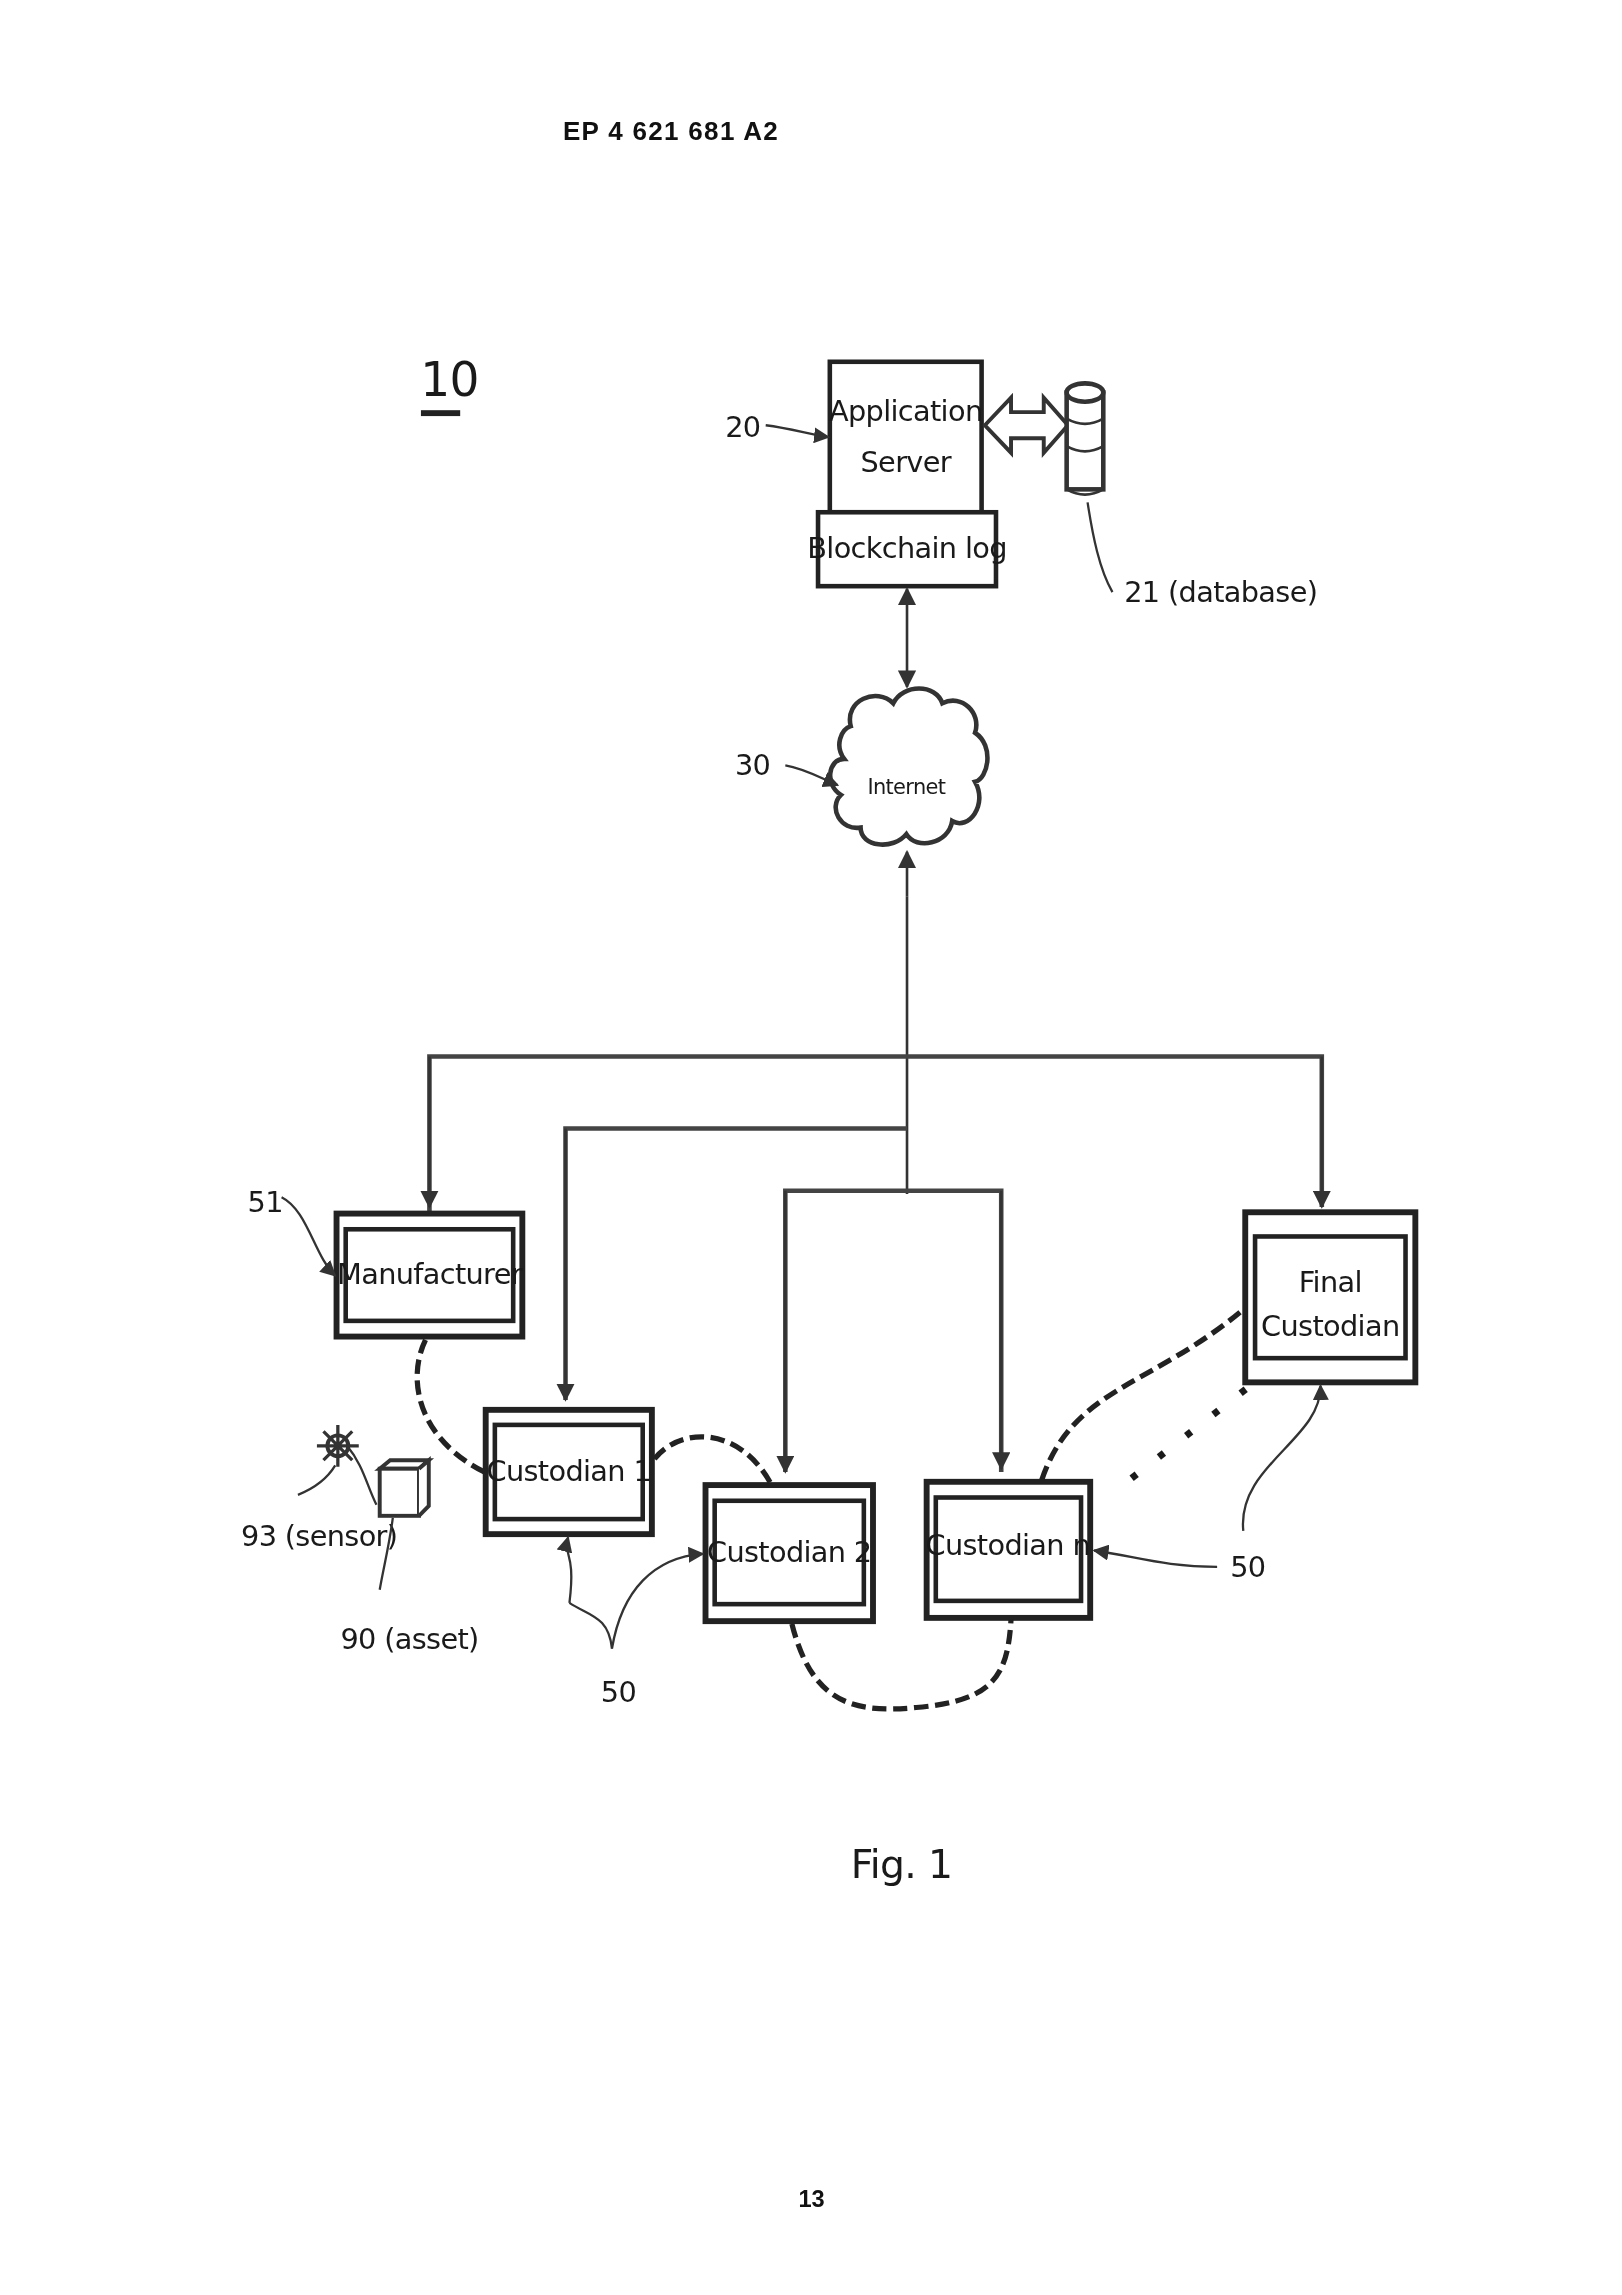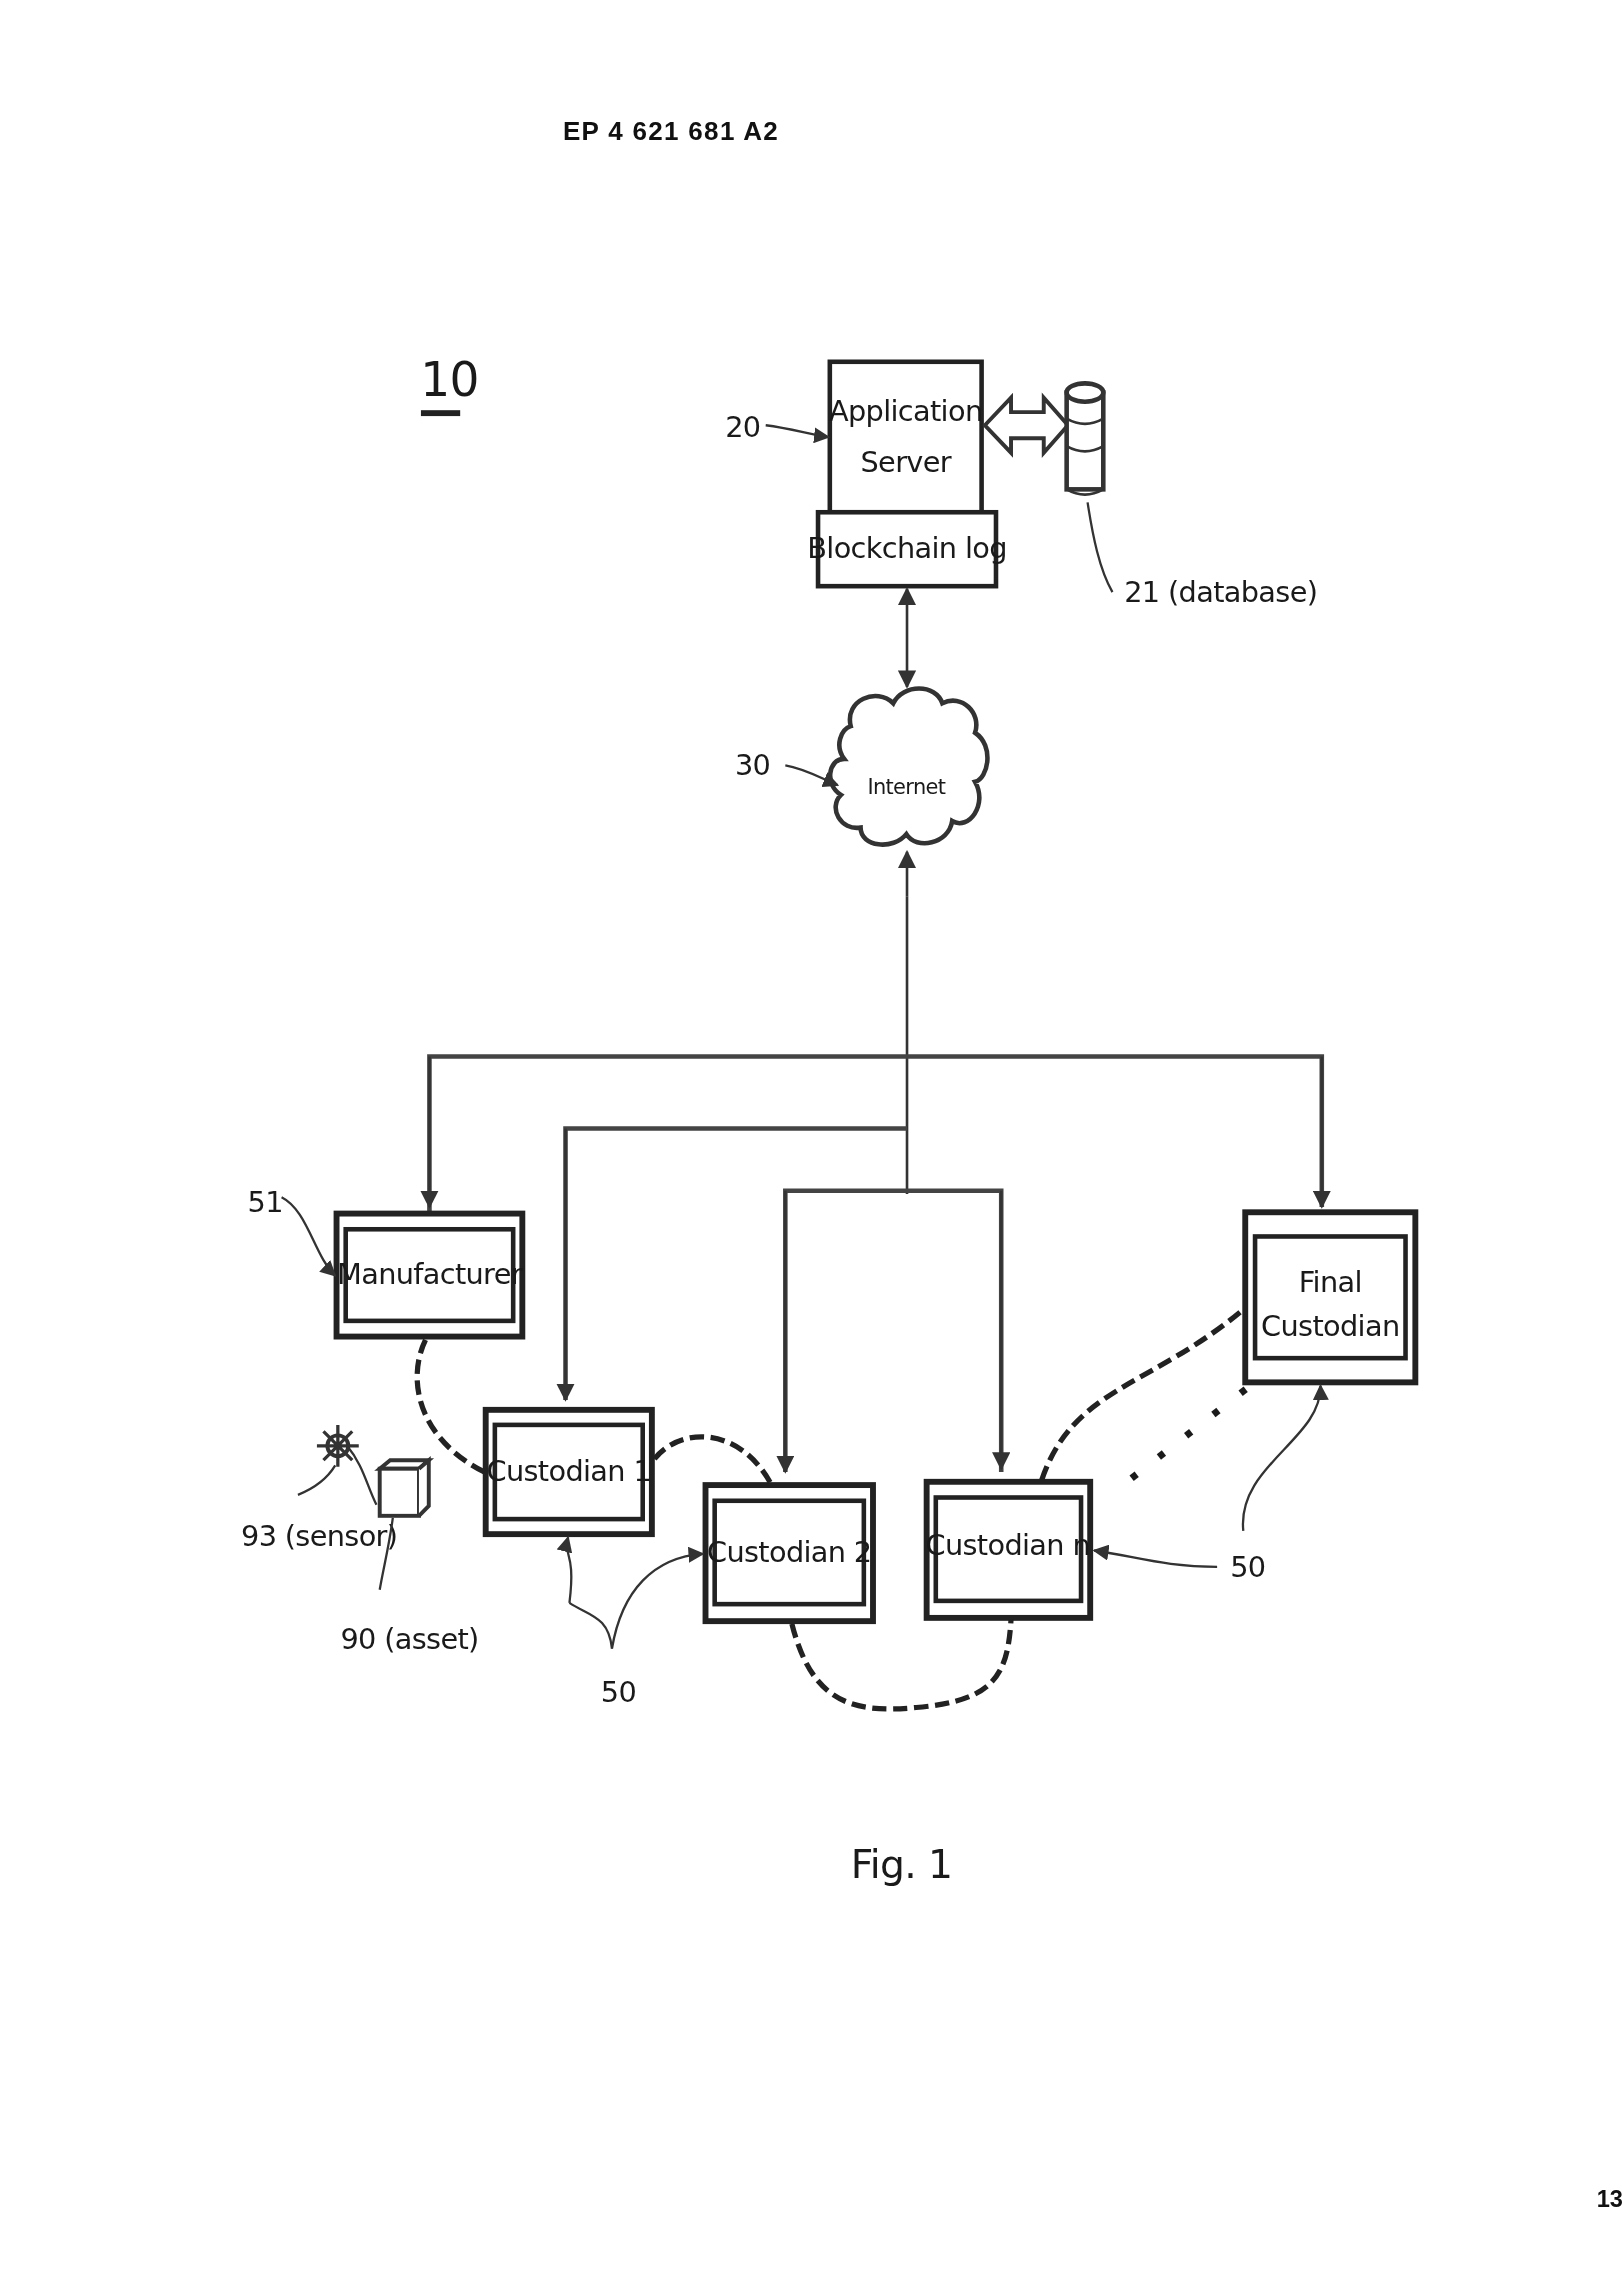--- a/index.html
+++ b/index.html
@@ -1,18 +1,18 @@
 <!DOCTYPE html>
 <html style="font-size:10.5px"><head>
 <meta charset="utf-8">
 <style>
   html, body { margin: 0; padding: 0; background: #ffffff; }
   body { width: 1623px; height: 2295px; position: relative; overflow: hidden; font-family: "Liberation Sans", sans-serif; color: #111; }
   .page-header { position: absolute; top: 116px; left: 0; width: 1342px; text-align: center; font-family: "Liberation Sans", sans-serif; font-weight: bold; font-size: 26px; letter-spacing: 1.3px; color: #111; }
-  .page-number { position: absolute; top: 2186px; left: 0; width: 1623px; text-align: right; font-family: "Liberation Sans", sans-serif; font-weight: bold; font-size: 23.6px; color: #111; }
+  .page-number { position: absolute; top: 2186px; left: 0; width: 1623px; text-align: center; font-family: "Liberation Sans", sans-serif; font-weight: bold; font-size: 23.6px; color: #111; }
   svg.diagram { position: absolute; left: 0; top: 0; width: 1623px; height: 2295px; }
   .box-text { font-family: "DejaVu Sans", sans-serif; fill: #1a1a1a; font-size: 44px; text-anchor: middle; dominant-baseline: middle; letter-spacing: -1px; }
   .ref { font-family: "DejaVu Sans", sans-serif; fill: #1a1a1a; font-size: 44px; letter-spacing: -1px; }
   .outer { fill: none; stroke: #222; stroke-width: 9; }
   .inner { fill: #fff; stroke: #222; stroke-width: 7; }
   .wire { fill: none; stroke: #333; stroke-width: 4; }
   .bus { fill: none; stroke: #444; stroke-width: 7; }
   .dashed { fill: none; stroke: #222; stroke-width: 8; stroke-dasharray: 22 10; }
   .leader { fill: none; stroke: #333; stroke-width: 3.5; }
   .arrowhead { fill: #333; }

